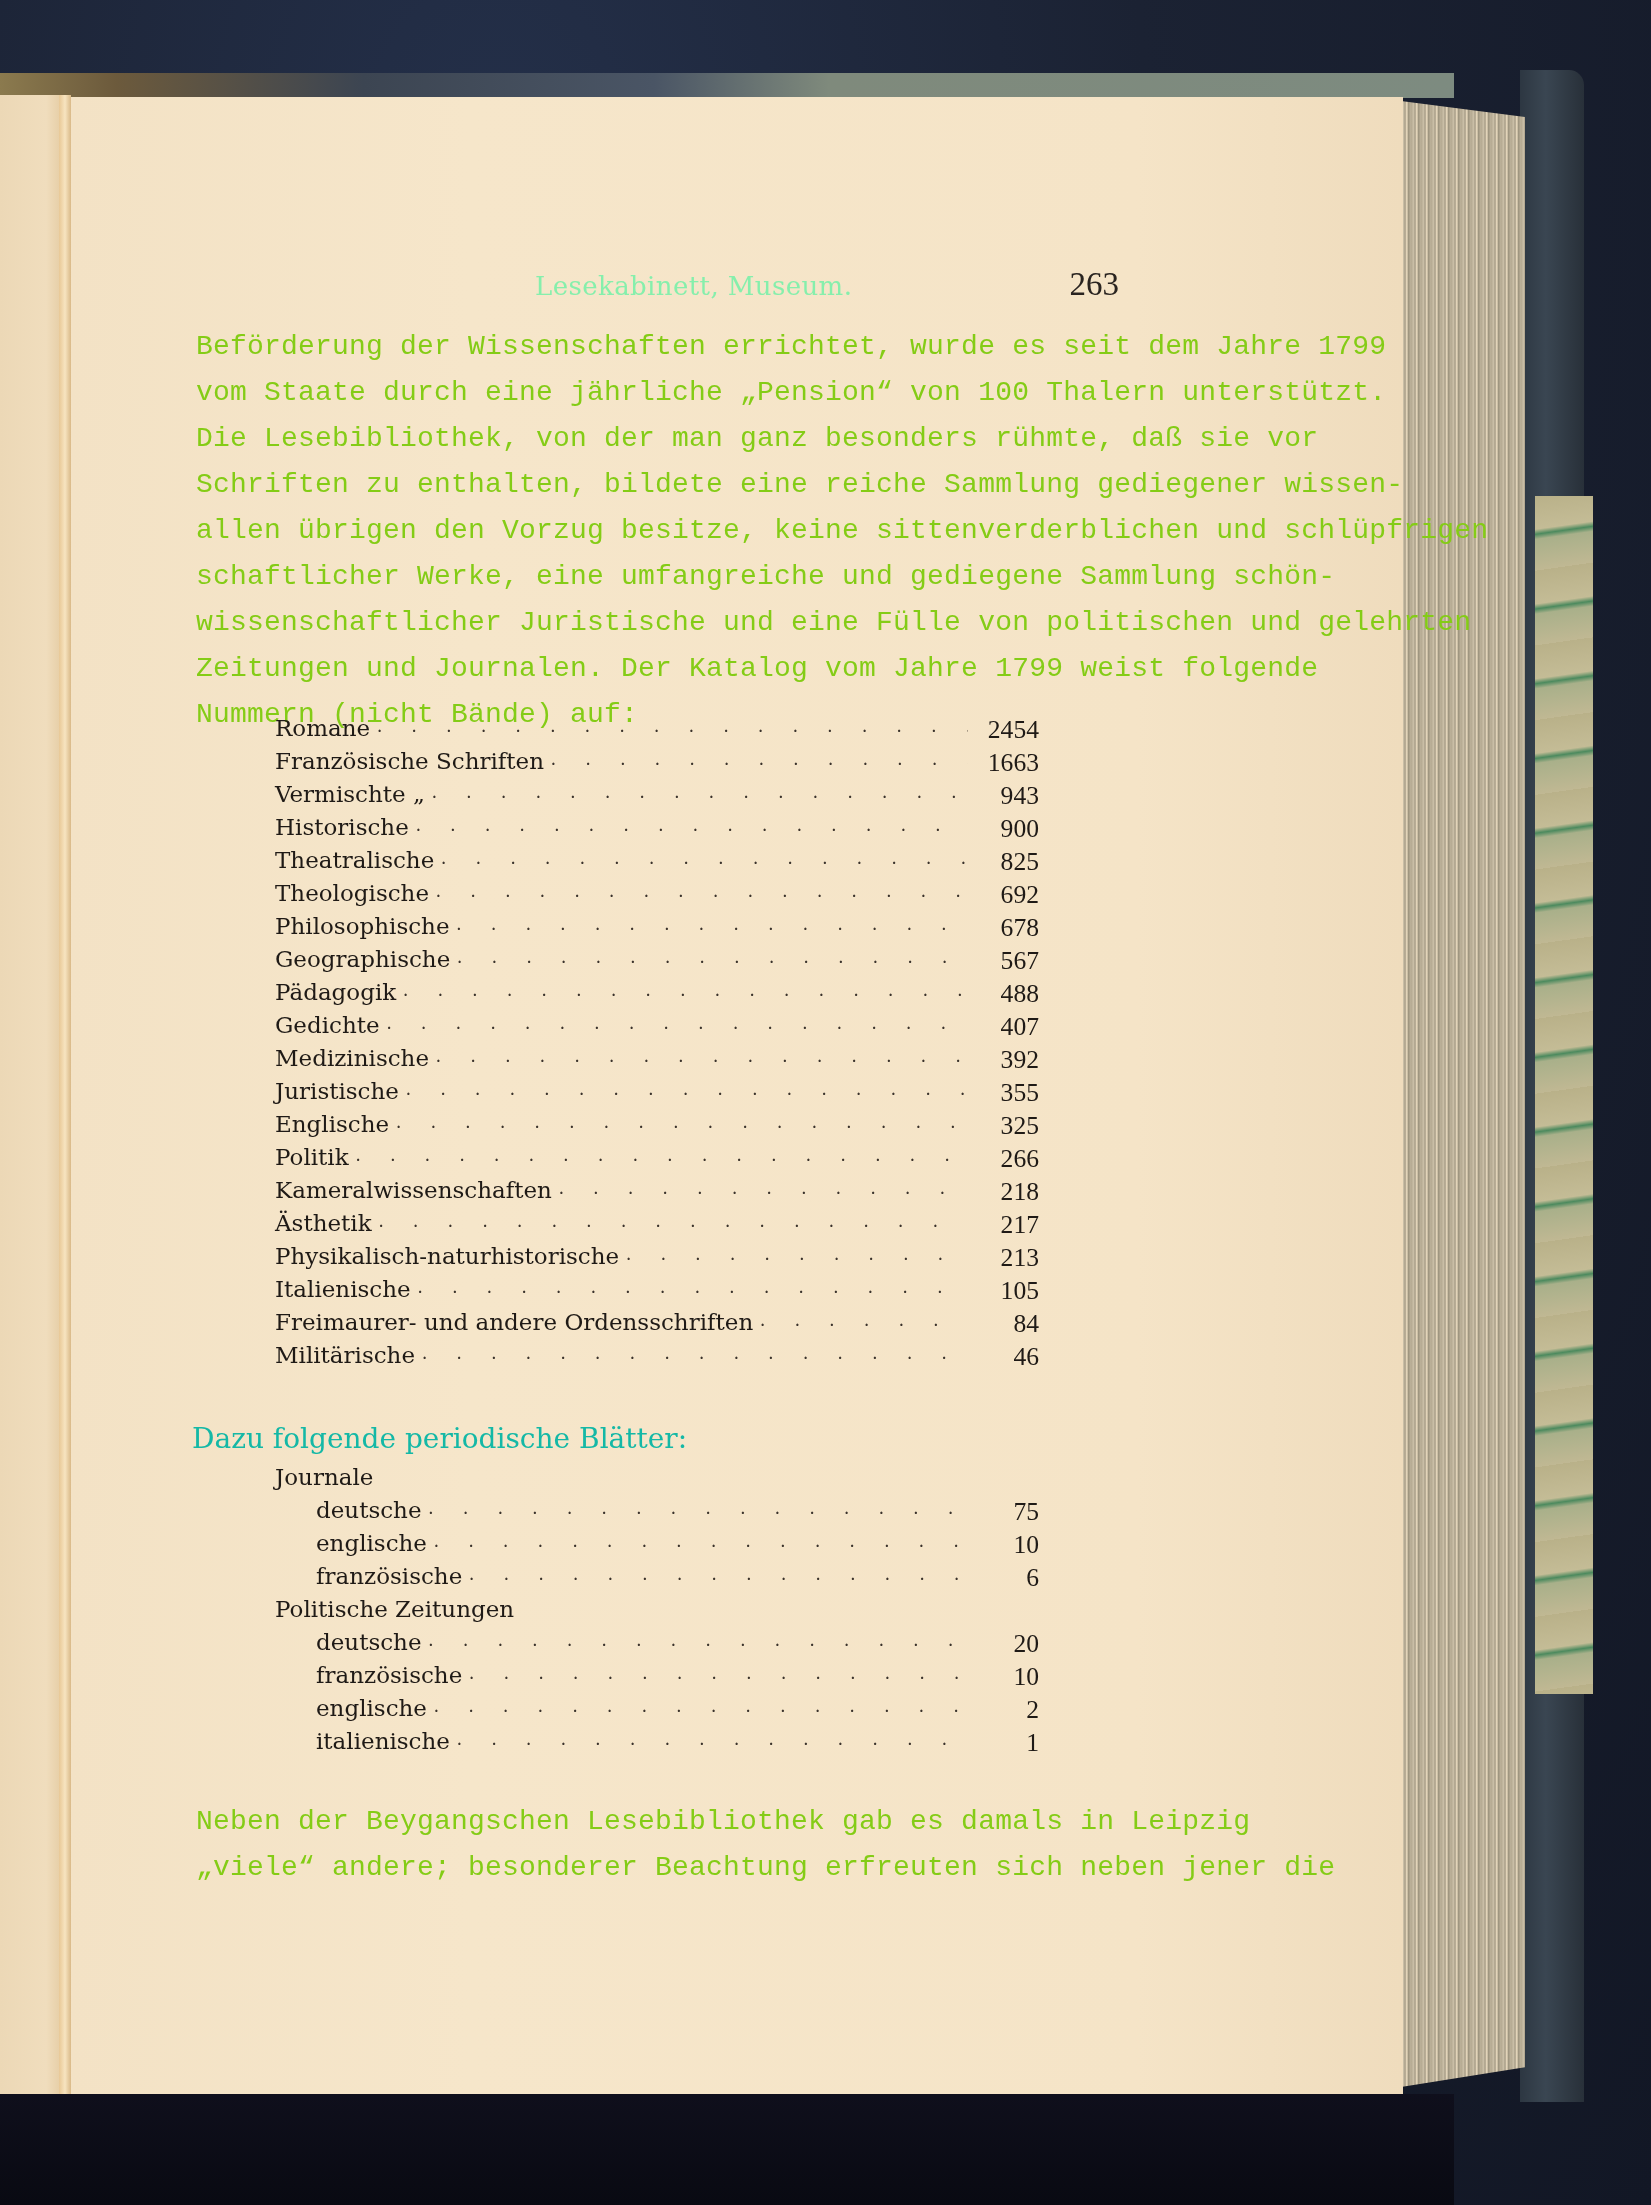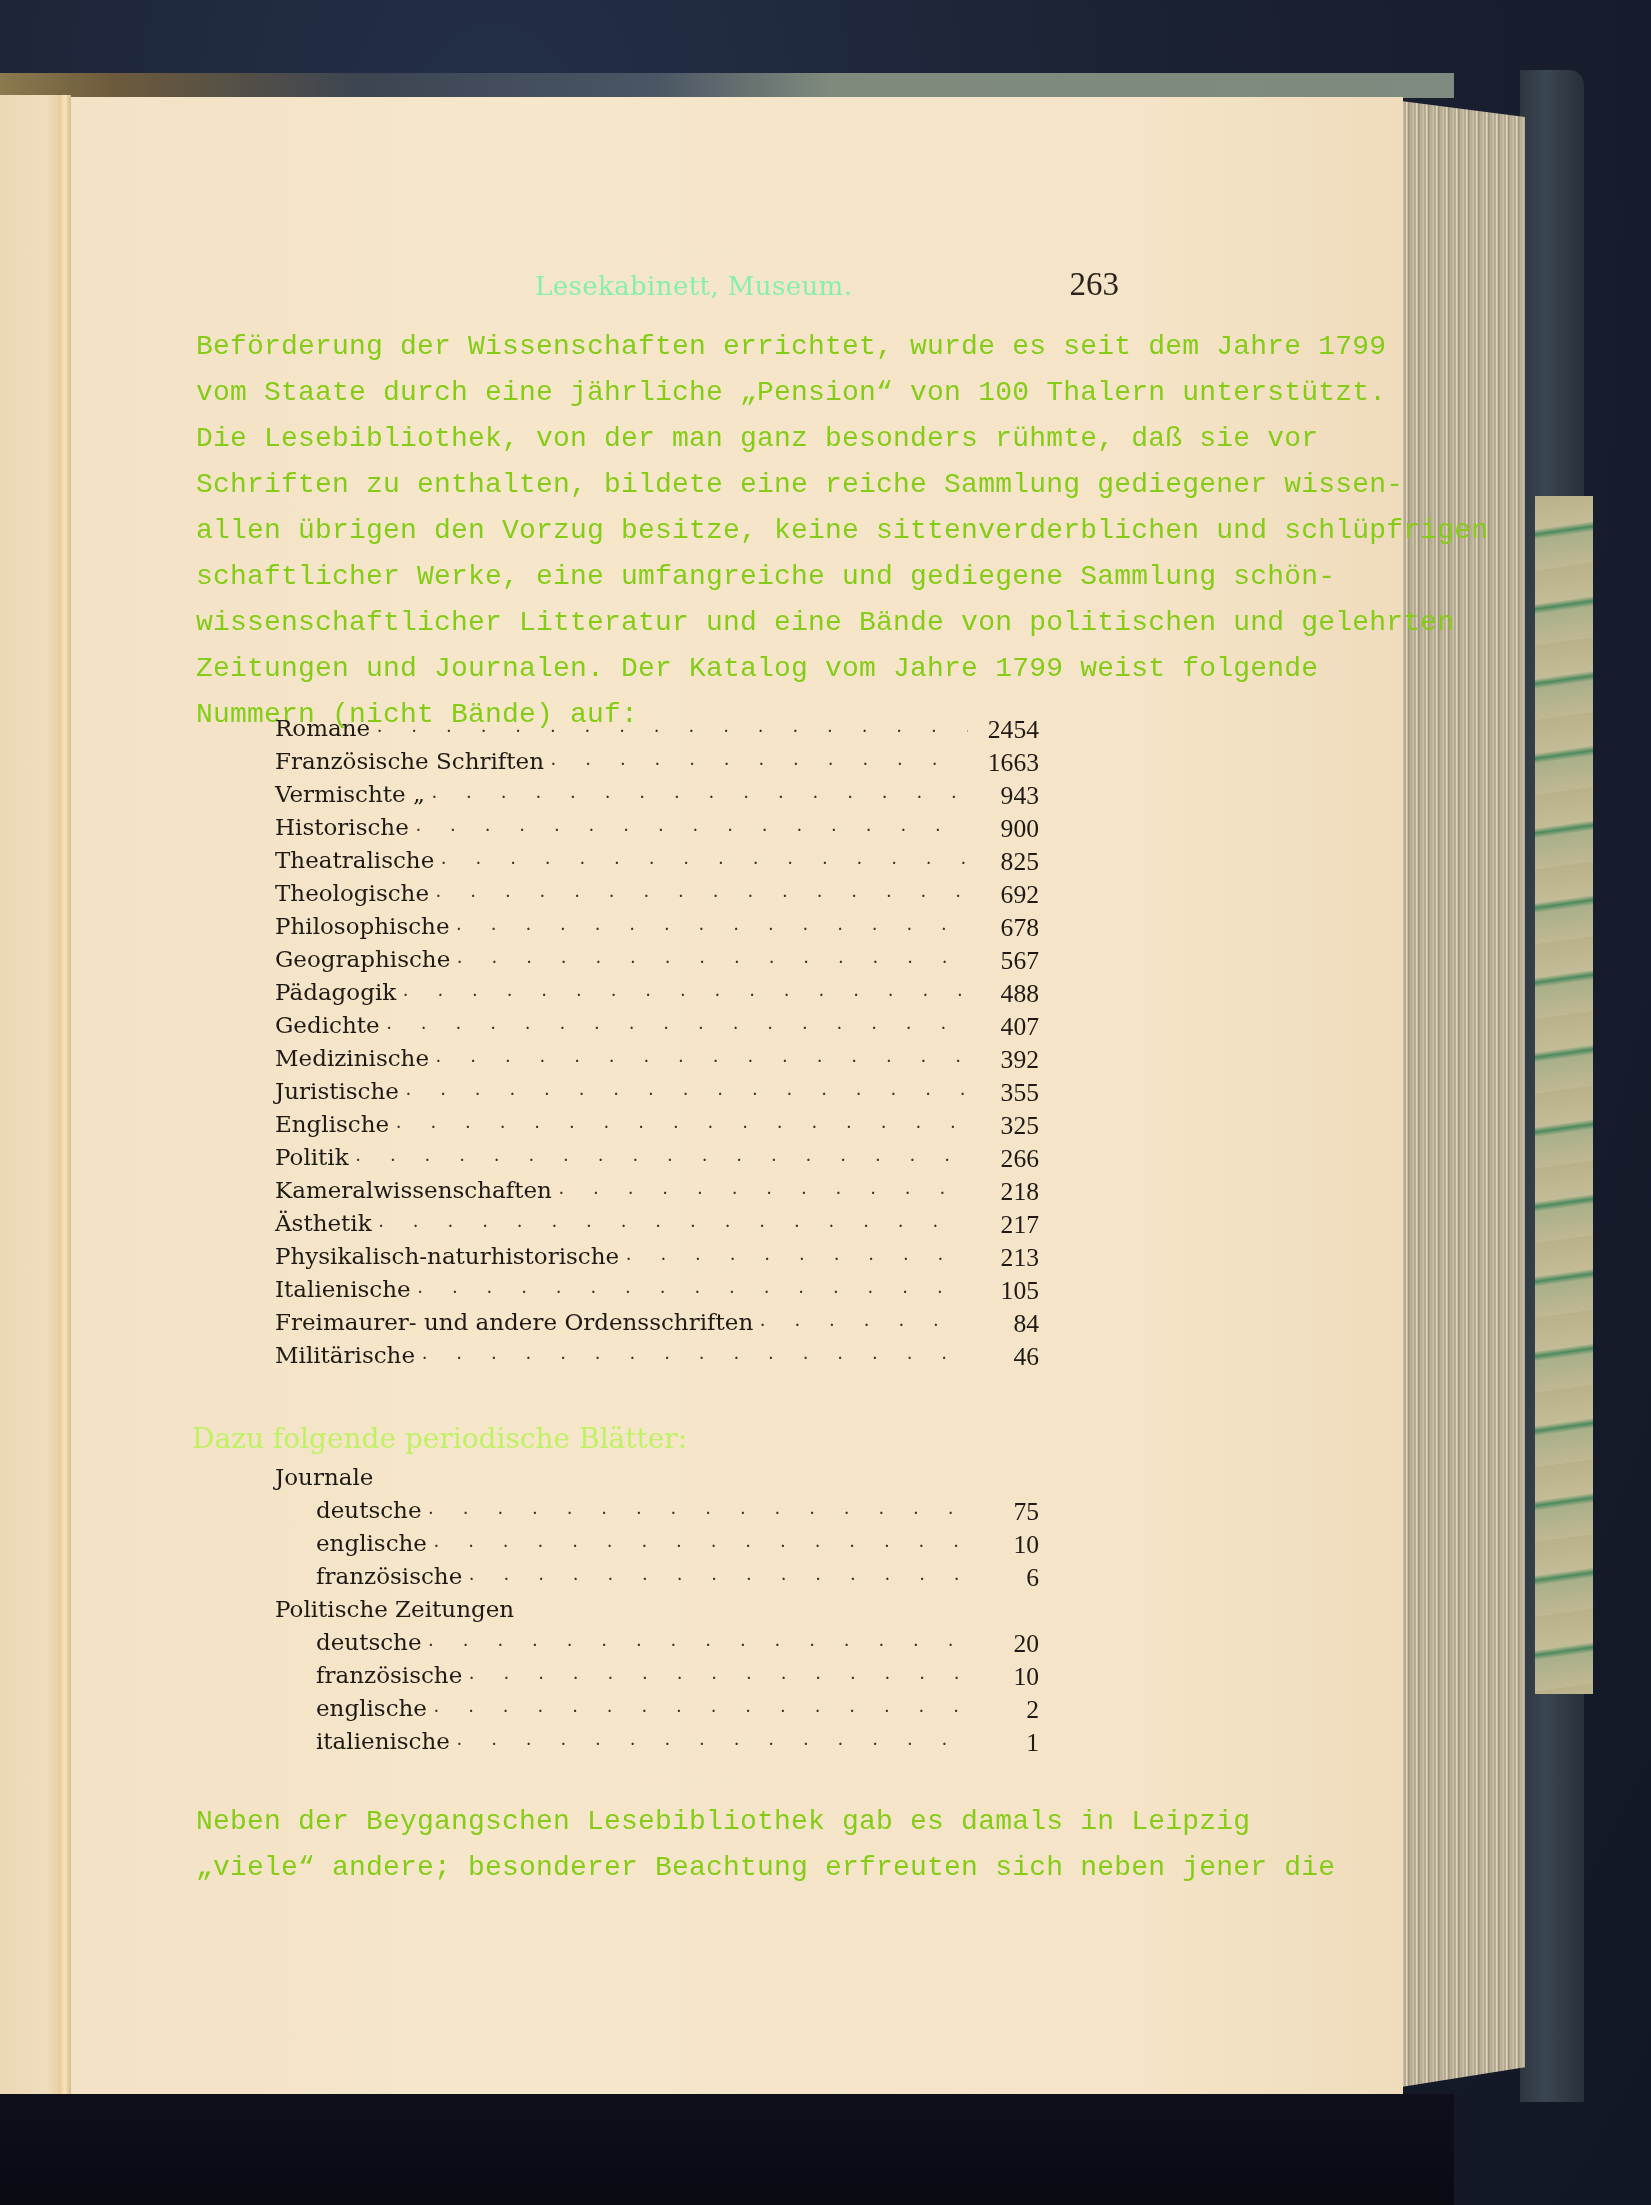--- a/index.html
+++ b/index.html
@@ -82,21 +82,21 @@
     content:". . . . . . . . . . . . . . . . . . . . . . . . . . . . . . . . . . . . . . . . . . . . . . . . . . .";
   }
   .row .value {
     width:66px; text-align:right; font-family:"Liberation Serif", serif; font-size:25.6px;
     padding-left:5px;
   }
   .row.indent .label { padding-left:41px; }
   .row.heading .dots { visibility:hidden; }
   .section-label {
     position:absolute; left:192px;
-    font-family:"DejaVu Serif", serif; font-size:28px; color:#bef264;
+    font-family:"DejaVu Serif", serif; font-size:28px; color:#14b8a6;
   }
 </style>
 </head>
 <body>
 
 <div class="bg-cover"></div>
 <div class="top-strip"></div>
 <div class="cover-edge"></div>
 <div class="endpaper"></div>
 <div class="page-stack"></div>
@@ -110,21 +110,21 @@
   <span class="page-number">263</span>
 </div>
 
 <div class="para" id="intro" style="top:324px;">
     <span class="line">Beförderung der Wissenschaften errichtet, wurde es seit dem Jahre 1799</span>
     <span class="line">vom Staate durch eine jährliche „Pension“ von 100 Thalern unterstützt.</span>
     <span class="line">Die Lesebibliothek, von der man ganz besonders rühmte, daß sie vor</span>
     <span class="line">Schriften zu enthalten, bildete eine reiche Sammlung gediegener wissen-</span>
     <span class="line">allen übrigen den Vorzug besitze, keine sittenverderblichen und schlüpfrigen</span>
     <span class="line">schaftlicher Werke, eine umfangreiche und gediegene Sammlung schön-</span>
-    <span class="line">wissenschaftlicher Litteratur und eine Bände von politischen und gelehrten</span>
+    <span class="line">wissenschaftlicher Juristische und eine Fülle von politischen und gelehrten</span>
     <span class="line">Zeitungen und Journalen. Der Katalog vom Jahre 1799 weist folgende</span>
     <span class="line last">Nummern (nicht Bände) auf:</span>
   </div>
 
 <div class="toc" id="catalog" style="top:715px;">
     <div class="row">
       <span class="label">Romane</span>
       <span class="dots"></span>
       <span class="value">2454</span>
     </div>

